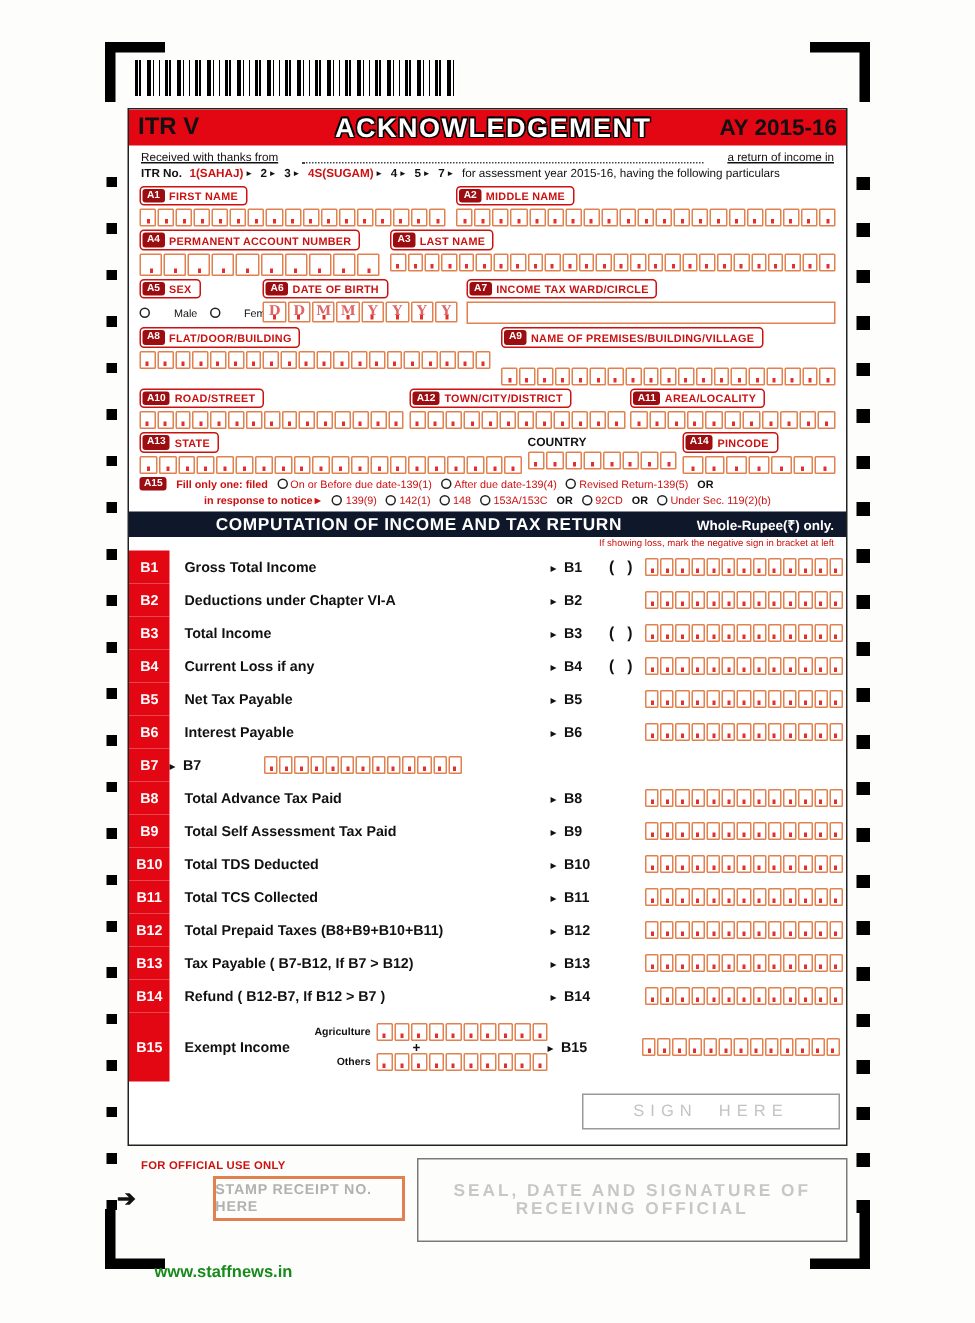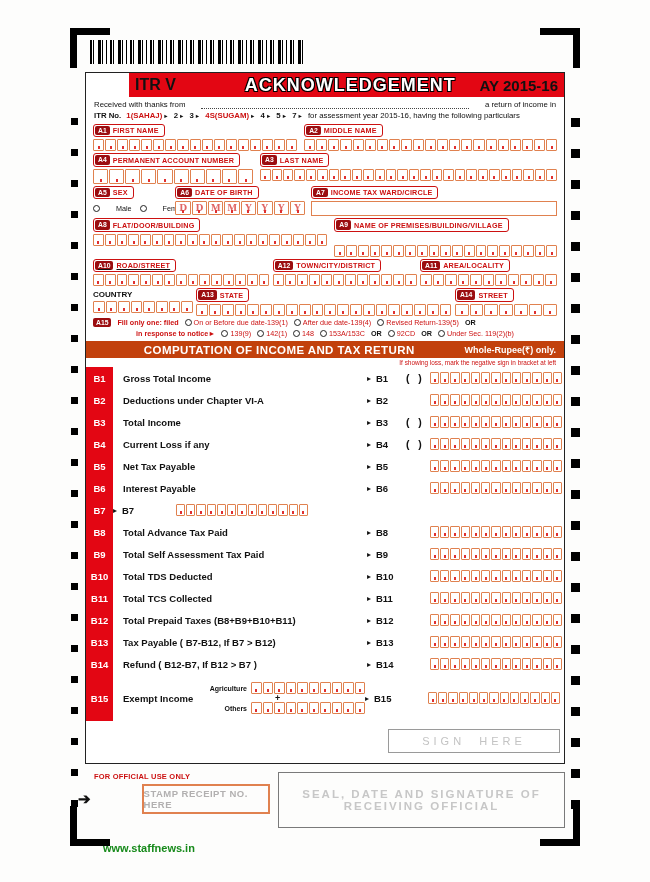--- a/index.html
+++ b/index.html
@@ -20,28 +20,28 @@
   .barcode { position: absolute; left: 90px; top: 40px; width: 215px; height: 24px;
     background: repeating-linear-gradient(90deg,
       #000 0 2px, #fff 2px 3px, #000 3px 4px, #fff 4px 8px,
       #000 8px 11px, #fff 11px 12px, #000 12px 13px, #fff 13px 16px,
       #000 16px 17px, #fff 17px 20px); }
 
   
   .form { position: absolute; left: 85px; top: 72px; width: 480px; height: 692px;
           border: 1px solid #222; background: #fff; overflow: hidden; }
 
-  .header-bar { height: 24px; background: #e30613; display: flex; align-items: center; padding: 0 6px; margin-left: 43px; }
+  .header-bar { height: 24px; background: #e30613; display: flex; align-items: center; padding: 0 6px; }
   .hb-code  { width: 86px; font-weight: 700; font-size: 16px; color: #111; }
   .hb-title { flex: 1; text-align: center; color: #fff; font-weight: 700; font-size: 18px; letter-spacing: 1px;
               text-shadow: -1px -1px 0 #000, 1px -1px 0 #000, -1px 1px 0 #000, 1px 1px 0 #000; }
   .hb-ay    { font-weight: 700; font-size: 15px; color: #111; }
 
   .intro { padding: 3px 8px 1px; font-size: 7.8px; color: #111; }
-  .intro-line1 { display: flex; align-items: flex-end; gap: 16px; }
+  .intro-line1 { display: flex; align-items: flex-end; gap: 16px; text-decoration: underline; }
   .dots { flex: 1; border-bottom: 1px dotted #444; height: 8px; }
   .intro-line2 { display: flex; align-items: center; gap: 5px; margin-top: 2px; white-space: nowrap; }
   .itr-opt { font-weight: 700; display: inline-flex; align-items: center; gap: 1px; }
   .itr-opt .arr { font-size: 5.5px; color: #111; }
   .itr-opt.o1 .lbl, .itr-opt.o4 .lbl { color: #cc1111; }
 
   
   .section-a { padding: 3px 7px 1px; }
   .a-row { display: flex; justify-content: space-between; margin-bottom: 2px; }
   .fcol { display: flex; flex-direction: column; gap: 2px; }
@@ -56,37 +56,37 @@
   .cell::after { content: ""; position: absolute; left: 50%; bottom: 1px; transform: translateX(-50%);
                  width: 2px; height: 3px; background: #e03030; }
   .comb.pan .cell { height: 15px; }
   .comb.dob .cell { height: 14px; display: flex; align-items: center; justify-content: center;
                     color: #e06666; font-family: "DejaVu Serif", serif; font-weight: 700; font-size: 9px; }
   .single-box { height: 15px; border: 1px solid #e0814f; background: #fff; }
 
   .w44 { width: 44%; } .w54 { width: 54.5%; } .w64 { width: 64%; } .w35 { width: 34.5%; }
   .w16 { width: 16.5%; } .w28 { width: 28%; } .wward { width: 53%; }
   .w50 { width: 50.5%; } .w48 { width: 48%; gap: 13px; }
-  .w38 { width: 38%; text-decoration: underline; } .w29 { width: 29.5%; } .w31 { width: 31%; }
+  .w38 { width: 38%; } .w29 { width: 29.5%; } .w31 { width: 31%; }
   .w55 { width: 55%; } .w21 { width: 21.5%; } .w22 { width: 22%; }
 
   .sex-opts { display: flex; gap: 8px; align-items: center; height: 14px; }
   .radio-opt { display: inline-flex; align-items: center; gap: 16px; }
   .circ { width: 7px; height: 7px; border: 1px solid #222; border-radius: 50%; background: #fff; display: inline-block; flex: none; }
   .radio-lab { font-size: 7.2px; color: #111; }
 
   .a15 { margin-top: 2px; font-size: 7.2px; color: #cc1111; }
   .a15-line { display: flex; align-items: center; gap: 6px; white-space: nowrap; }
   .a15-line.center { justify-content: center; margin-top: 2px; }
   .a15-opt { display: inline-flex; align-items: center; gap: 2px; color: #cc1111; }
   .a15 .or { color: #111; font-weight: 700; }
   .a15-pre { font-weight: 700; }
 
   
-  .comp-header { height: 17px; background: #c2410c; display: flex; align-items: center; padding: 0 8px; margin-top: 2px; }
+  .comp-header { height: 17px; background: #0f172a; display: flex; align-items: center; padding: 0 8px; margin-top: 2px; }
   .comp-title { flex: 1; text-align: center; color: #fff; font-weight: 700; font-size: 11.5px; letter-spacing: 0.4px; }
   .comp-sub { color: #fff; font-weight: 700; font-size: 9px; }
   .comp-note { text-align: right; color: #cc1111; font-size: 6.4px; padding: 1px 8px 0 0; height: 9px; }
 
   .b-row { display: flex; align-items: center; height: 22px; }
   .b-code { width: 27px; align-self: stretch; background: #e30613; color: #fff; font-weight: 700; font-size: 9.5px;
             display: flex; align-items: center; justify-content: center; flex: none; }
   .b-label { flex: 1; font-weight: 700; font-size: 9.5px; padding-left: 10px; white-space: nowrap; overflow: hidden; }
   .b-arrow { width: 9px; font-size: 8px; color: #111; flex: none; }
   .b-ref { width: 30px; font-weight: 700; font-size: 9.5px; flex: none; }
@@ -452,65 +452,65 @@
             <span class="cell"></span>
             <span class="cell"></span>
             <span class="cell"></span>
             <span class="cell"></span>
             <span class="cell"></span>
           </div>
       </div>
     </div>
 
     <div class="a-row">
+      <div class="fcol w55">
+        <div class="field-label">
+          <span class="code-chip">A13</span>
+          <span class="fl-text">STATE</span>
+        </div>
+        <div class="comb">
+            <span class="cell"></span>
+            <span class="cell"></span>
+            <span class="cell"></span>
+            <span class="cell"></span>
+            <span class="cell"></span>
+            <span class="cell"></span>
+            <span class="cell"></span>
+            <span class="cell"></span>
+            <span class="cell"></span>
+            <span class="cell"></span>
+            <span class="cell"></span>
+            <span class="cell"></span>
+            <span class="cell"></span>
+            <span class="cell"></span>
+            <span class="cell"></span>
+            <span class="cell"></span>
+            <span class="cell"></span>
+            <span class="cell"></span>
+            <span class="cell"></span>
+            <span class="cell"></span>
+          </div>
+      </div>
       <div class="fcol w21">
         <div class="plain-label">COUNTRY</div>
         <div class="comb">
             <span class="cell"></span>
             <span class="cell"></span>
             <span class="cell"></span>
             <span class="cell"></span>
             <span class="cell"></span>
             <span class="cell"></span>
             <span class="cell"></span>
             <span class="cell"></span>
           </div>
       </div>
-      <div class="fcol w55">
-        <div class="field-label">
-          <span class="code-chip">A13</span>
-          <span class="fl-text">STATE</span>
-        </div>
-        <div class="comb">
-            <span class="cell"></span>
-            <span class="cell"></span>
-            <span class="cell"></span>
-            <span class="cell"></span>
-            <span class="cell"></span>
-            <span class="cell"></span>
-            <span class="cell"></span>
-            <span class="cell"></span>
-            <span class="cell"></span>
-            <span class="cell"></span>
-            <span class="cell"></span>
-            <span class="cell"></span>
-            <span class="cell"></span>
-            <span class="cell"></span>
-            <span class="cell"></span>
-            <span class="cell"></span>
-            <span class="cell"></span>
-            <span class="cell"></span>
-            <span class="cell"></span>
-            <span class="cell"></span>
-          </div>
-      </div>
       <div class="fcol w22">
         <div class="field-label">
           <span class="code-chip">A14</span>
-          <span class="fl-text">STREET</span>
+          <span class="fl-text">PINCODE</span>
         </div>
         <div class="comb">
             <span class="cell"></span>
             <span class="cell"></span>
             <span class="cell"></span>
             <span class="cell"></span>
             <span class="cell"></span>
             <span class="cell"></span>
             <span class="cell"></span>
           </div>

